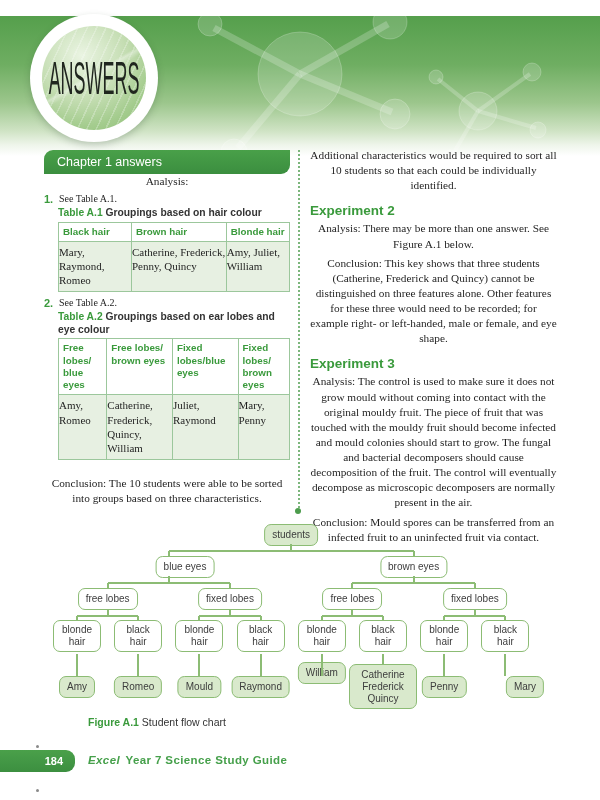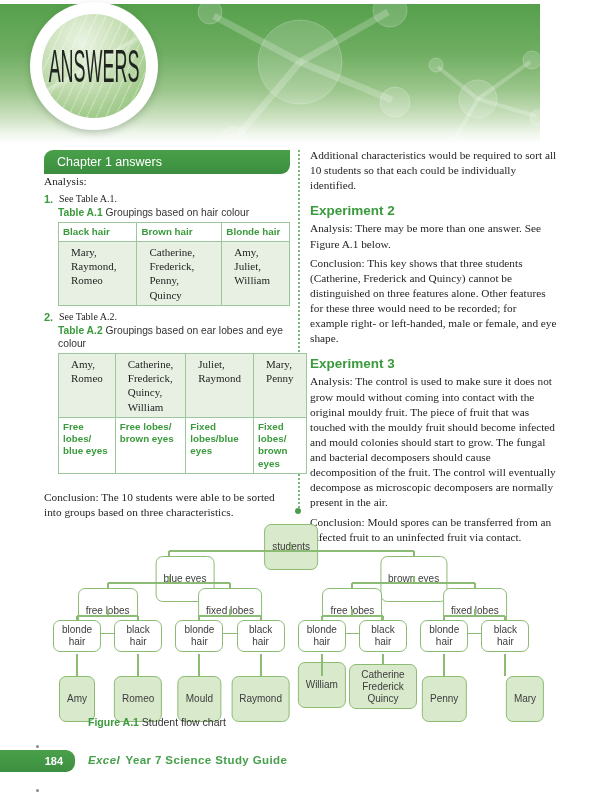--- a/index.html
+++ b/index.html
@@ -3,21 +3,21 @@
 <meta charset="utf-8">
 <style>
   :root{
     --green-dark:#3e9641; --green-head:#3a9a3c; --green-border:#8cbc74;
     --tbl-border:#9cc79c; --cell-fill:#e7f0e2; --node-fill:#d9e9cc; --ink:#1f1f1f;
   }
   *{box-sizing:border-box; margin:0; padding:0;}
   html,body{width:600px; height:800px; background:#fff; overflow:hidden; position:relative;
     font-family:"Liberation Serif", serif; color:var(--ink);}
   
-  .banner{position:absolute; left:0; top:4px; width:540px; height:140px;
+  .banner{position:absolute; left:0; top:16px; width:600px; height:140px;
     background:linear-gradient(180deg,#559f4c 0%,#6fae62 35%,#9cc68c 62%,#cfe3c4 82%,#eef5ea 92%,#fff 100%);}
   .molecules{position:absolute; left:0; top:0;}
   .badge-ring{position:absolute; left:30px; top:-2px; width:128px; height:128px; border-radius:50%;
     background:#fff; box-shadow:0 3px 7px rgba(40,70,40,.25);}
   .badge-inner{position:absolute; left:12px; top:12px; width:104px; height:104px; border-radius:50%;
     background:radial-gradient(circle at 38% 28%, #eaf4e2, #c4ddb2 45%, #a4cc8e 72%, #8dbd75); overflow:hidden;}
   .badge-inner::after{content:""; position:absolute; inset:0;
     background:repeating-linear-gradient(115deg, transparent 0 7px, rgba(255,255,255,.45) 7px 8.5px),
                linear-gradient(150deg, transparent 46%, rgba(255,255,255,.7) 48%, transparent 52%);
     opacity:.55;}
@@ -28,39 +28,39 @@
   
   .col-left{position:absolute; left:44px; top:150px; width:246px;}
   .col-right{position:absolute; left:310px; top:148px; width:247px;}
   .divider{position:absolute; left:298px; top:150px; height:358px; border-left:2px dotted #7cb67c;}
   .divider-dot{position:absolute; left:295px; top:508px; width:6px; height:6px; border-radius:50%; background:#4c9c4c;}
   .chapter-bar{height:24px; background:linear-gradient(#49a049,#3b8e3f); border-radius:9px 0 9px 0;
     color:#fff; font-family:"Liberation Sans",sans-serif; font-size:12.5px; line-height:24px; padding-left:13px;}
   h2.exp{font-family:"Liberation Sans",sans-serif; font-size:13.5px; font-weight:bold;
     color:var(--green-head); margin:9px 0 3px;}
   .col-right h2.exp{margin-top:10px;}
-  p.body{font-size:11.3px; line-height:1.34; margin:0 0 4px;}
+  p.body{font-size:11.3px; line-height:1.34; margin:0 0 4px;text-align:center;}
   .li{display:flex; margin:3px 0 1px;}
   .li .num{font-family:"Liberation Sans",sans-serif; font-weight:bold; color:var(--green-head);
     font-size:11px; width:15px; flex:none;}
   .li .li-text{font-size:10px;}
   .indent{margin-left:14px;}
-  .tcap{font-family:"Liberation Sans",sans-serif; font-size:10.3px; color:#333; line-height:1.3; margin:1px 0 2px;}
+  .tcap{font-family:"Liberation Sans",sans-serif; font-size:10.3px; color:#333; line-height:1.3; margin:1px 0 2px;font-weight:bold;}
   .tcap b{color:var(--green-head);}
   table.gtable{width:100%; border-collapse:collapse; margin:2px 0 5px;}
   table.gtable th{background:#fff; color:var(--green-head); font-family:"Liberation Sans",sans-serif;
     font-size:9.8px; font-weight:bold; text-align:left; padding:3px 4px; border:1.3px solid var(--tbl-border);
     vertical-align:top; line-height:1.25;}
-  table.gtable td{background:var(--cell-fill); font-size:11px; line-height:1.3; padding:3px 12px;
+  table.gtable td{background:var(--cell-fill); font-size:11px; line-height:1.3; padding:3px 0;
     border:1.3px solid var(--tbl-border); vertical-align:top;}
   
   #fc{position:absolute; left:44px; top:520px; width:512px; height:212px;}
   .fc-box{position:absolute; transform:translateX(-50%); border:1.4px solid var(--green-border);
     border-radius:7px; background:#fff; font-family:"Liberation Sans",sans-serif; font-size:10px;
-    line-height:1.18; color:#3d3d3d; padding:16px 7px; text-align:center; white-space:nowrap;}
+    line-height:1.18; color:#3d3d3d; padding:4px 7px; text-align:center; white-space:nowrap;}
   .fc-box.two{white-space:normal; width:48px; padding:3px 2px;}
   .fc-box.fill{background:var(--node-fill);}
   .fc-box.big{white-space:normal; width:68px; padding:4px 2px;}
   .fc-line{position:absolute; background:var(--green-border);}
   .fig-cap{position:absolute; left:44px; top:716px; font-family:"Liberation Sans",sans-serif;
     font-size:10.5px; color:#333;}
   .fig-cap b{color:var(--green-head);padding-left:44px;}
   
   .page-tab{position:absolute; left:0; top:750px; width:75px; height:22px;
     background:linear-gradient(#4aa04a,#3c8f40); border-radius:0 9px 9px 0; color:#fff;
@@ -139,30 +139,30 @@
 
   <div class="li">
     <span class="num">2.</span>
     <span class="li-text">See Table A.2.</span>
   </div>
   <div class="indent">
     <div class="tcap"><b>Table A.2</b><span> Groupings based on ear lobes and eye colour</span></div>
     <table class="gtable">
       <tbody>
           <tr>
+        <th>Free lobes/ blue eyes</th>
+        <th>Free lobes/ brown eyes</th>
+        <th>Fixed lobes/blue eyes</th>
+        <th>Fixed lobes/ brown eyes</th>
+      </tr>
+      <tr>
         <td>Amy, Romeo</td>
         <td>Catherine, Frederick, Quincy, William</td>
         <td>Juliet, Raymond</td>
         <td>Mary, Penny</td>
-      </tr>
-      <tr>
-        <th>Free lobes/ blue eyes</th>
-        <th>Free lobes/ brown eyes</th>
-        <th>Fixed lobes/blue eyes</th>
-        <th>Fixed lobes/ brown eyes</th>
       </tr>
     </tbody>
       </table>
   </div>
   <p class="body" style="margin-top:16px">Conclusion: The 10 students were able to be sorted into groups based on three characteristics.</p>
 </div>
 
 <div class="col-right">
   <p class="body">Additional characteristics would be required to sort all 10 students so that each could be individually identified.</p>
   <h2 class="exp">Experiment 2</h2>

